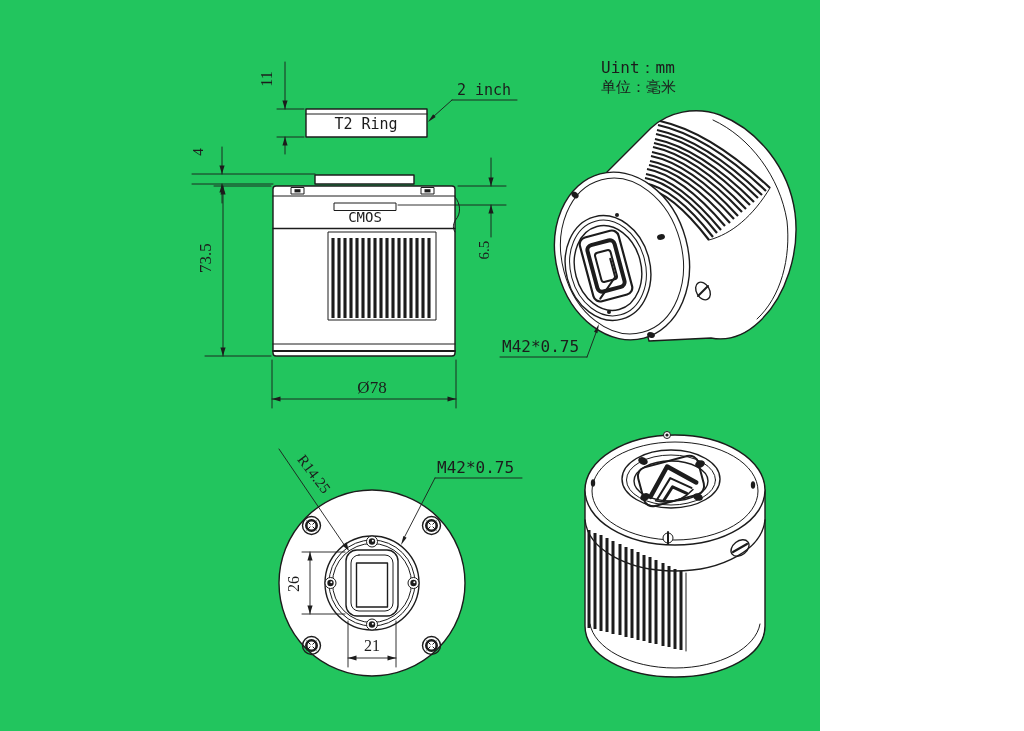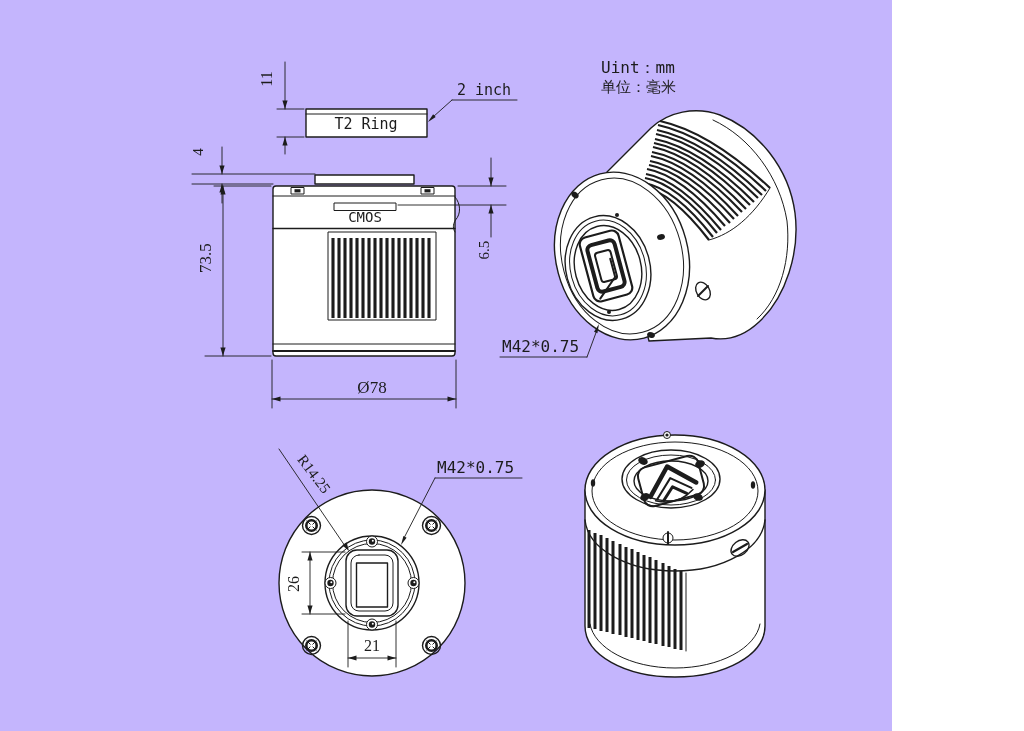--- a/index.html
+++ b/index.html
@@ -1,16 +1,16 @@
 <!DOCTYPE html>
 <html><head>
 <meta charset="utf-8">
 <style>
   html,body{margin:0;padding:0;background:#ffffff;}
-  .stage{position:relative;width:892px;height:731px;background:#c4b5fd;overflow:hidden;}
+  .stage{position:relative;width:820px;height:731px;background:#22c55e;overflow:hidden;}
   svg{position:absolute;left:0;top:0;}
   .ln{stroke:#1c1c1c;fill:none;stroke-width:1.4;stroke-linecap:round;stroke-linejoin:round;}
   .ln2{stroke:#1c1c1c;fill:none;stroke-width:1;stroke-linecap:round;stroke-linejoin:round;}
   .fillw{fill:#ffffff;stroke:#1c1c1c;stroke-width:1.4;stroke-linejoin:round;}
   .fillw2{fill:#ffffff;stroke:#1c1c1c;stroke-width:1;stroke-linejoin:round;}
   .dim{stroke:#1c1c1c;fill:none;stroke-width:0.9;stroke-linecap:round;}
   .arr{fill:#1c1c1c;stroke:none;}
   .dark{fill:#1c1c1c;stroke:none;}
   .fins{stroke:#1c1c1c;fill:none;stroke-width:3.1;}
   .finsiso{stroke:#1c1c1c;fill:none;stroke-width:2.2;}

